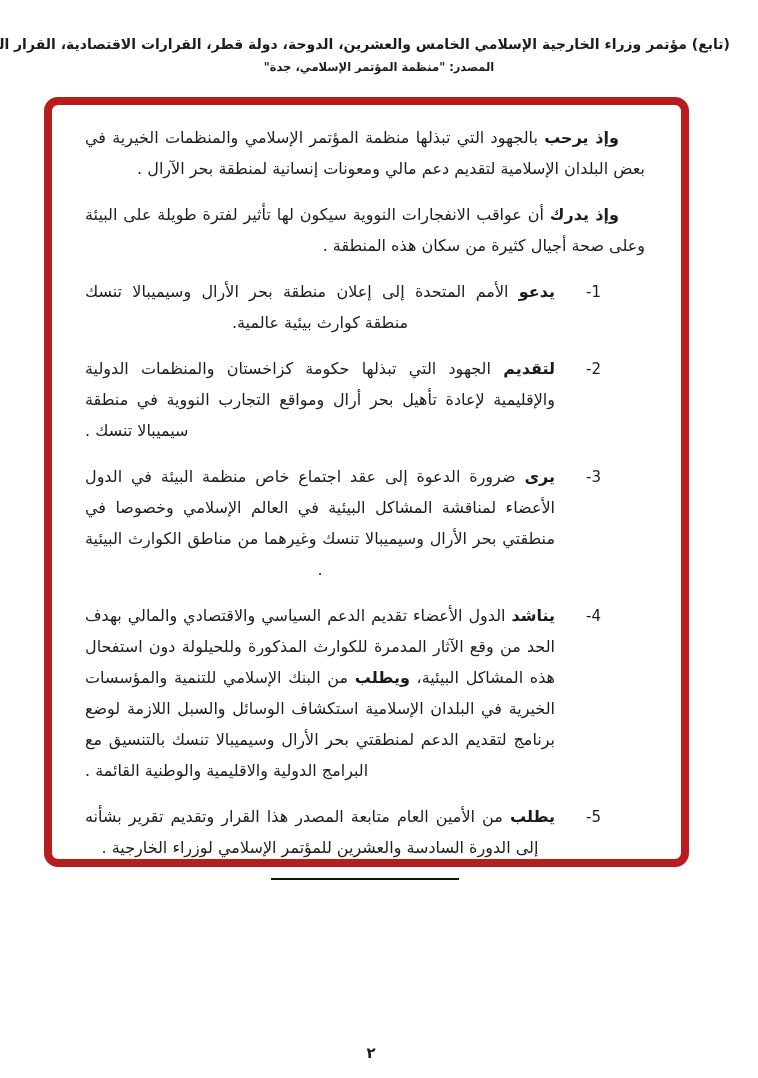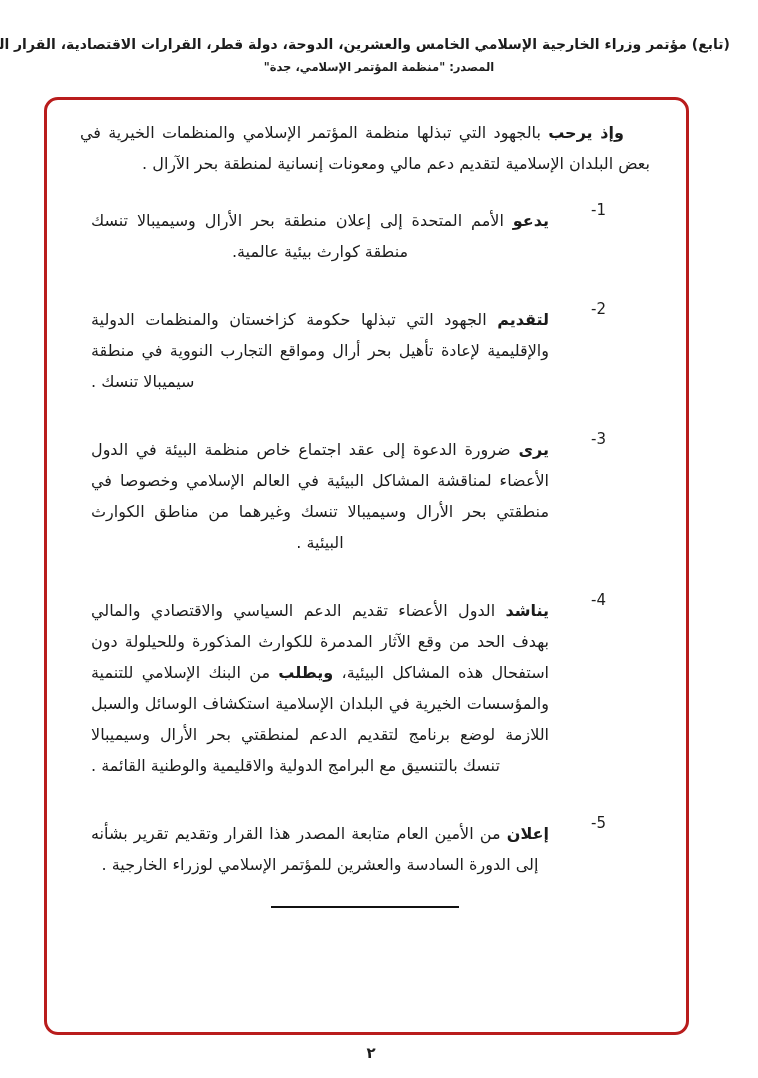--- a/index.html
+++ b/index.html
@@ -27,22 +27,22 @@
   }
   .doc-header .source {
     font-weight: bold;
     font-size: 11.5px;
     margin-top: 8px;
   }
   
   .green-box {
     position: absolute;
     left: 44px; top: 97px;
-    width: 645px; height: 938px;
-    border: 3px solid #b91c1c;
+    width: 645px; height: 770px;
+    border: 8px solid #b91c1c;
     border-radius: 14px;
     background: #ffffff;
   }
   
   .content {
     direction: rtl;
     padding: 17px 36px 0 33px;
     font-size: 16px;
     line-height: 31px;
   }
@@ -56,21 +56,21 @@
     display: flex;
     margin: 0 44px 15px 0;     
   }
   .num {
     flex: 0 0 46px;
     font-size: 15px;
     padding-top: 1px;
   }
   .itext {
     flex: 1;
-    margin: 11px;
+    margin: 0;
     text-align: justify;
   }
   .last-center { text-align-last: center; }
   .last-left   { text-align-last: left; }
   
   .end-rule {
     width: 188px;
     margin: 4px auto 0 auto;
     border: 0;
     border-top: 2px solid #111;
@@ -93,20 +93,21 @@
   <div class="source">المصدر: "منظمة المؤتمر الإسلامي، جدة"</div>
 </header>
 
 <div class="green-box">
   <div class="content">
 
     <p class="para"><b class="lead">وإذ يرحب</b><span> بالجهود التي تبذلها منظمة المؤتمر الإسلامي والمنظمات الخيرية في بعض البلدان الإسلامية لتقديم دعم مالي ومعونات إنسانية لمنطقة بحر الآرال .</span></p>
 
 
 
+    <p class="para"><b class="lead">وإذ يدرك</b><span> أن عواقب الانفجارات النووية سيكون لها تأثير لفترة طويلة على البيئة وعلى صحة أجيال كثيرة من سكان هذه المنطقة .</span></p>
 
     <div class="item">
       <span class="num">1-</span>
       <p class="itext last-center"><b class="lead">يدعو</b><span> الأمم المتحدة إلى إعلان منطقة بحر الأرال وسيميبالا تنسك منطقة كوارث بيئية عالمية.</span></p>
     </div>
 
     <div class="item">
       <span class="num">2-</span>
       <p class="itext last-left"><b class="lead">لتقديم</b><span> الجهود التي تبذلها حكومة كزاخستان والمنظمات الدولية والإقليمية لإعادة تأهيل بحر أرال ومواقع التجارب النووية في منطقة سيميبالا تنسك .</span></p>
     </div>
@@ -116,20 +117,20 @@
       <p class="itext last-center"><b class="lead">يرى</b><span> ضرورة الدعوة إلى عقد اجتماع خاص منظمة البيئة في الدول الأعضاء لمناقشة المشاكل البيئية في العالم الإسلامي وخصوصا في منطقتي بحر الأرال وسيميبالا تنسك وغيرهما من مناطق الكوارث البيئية .</span></p>
     </div>
 
     <div class="item">
       <span class="num">4-</span>
       <p class="itext last-left"><b class="lead">يناشد</b><span> الدول الأعضاء تقديم الدعم السياسي والاقتصادي والمالي بهدف الحد من وقع الآثار المدمرة للكوارث المذكورة وللحيلولة دون استفحال هذه المشاكل البيئية، </span><b class="lead">ويطلب</b><span> من البنك الإسلامي للتنمية والمؤسسات الخيرية في البلدان الإسلامية استكشاف الوسائل والسبل اللازمة لوضع برنامج لتقديم الدعم لمنطقتي بحر الأرال وسيميبالا تنسك بالتنسيق مع البرامج الدولية والاقليمية والوطنية القائمة .</span></p>
     </div>
 
     <div class="item">
       <span class="num">5-</span>
-      <p class="itext last-center"><b class="lead">إعلان</b><span> من الأمين العام متابعة المصدر هذا القرار وتقديم تقرير بشأنه إلى الدورة السادسة والعشرين للمؤتمر الإسلامي لوزراء الخارجية .</span></p>
+      <p class="itext last-center"><b class="lead">يطلب</b><span> من الأمين العام متابعة المصدر هذا القرار وتقديم تقرير بشأنه إلى الدورة السادسة والعشرين للمؤتمر الإسلامي لوزراء الخارجية .</span></p>
     </div>
 
     <hr class="end-rule">
   </div>
 </div>
 
 <div class="page-number">٢</div>
 
 </body></html>

